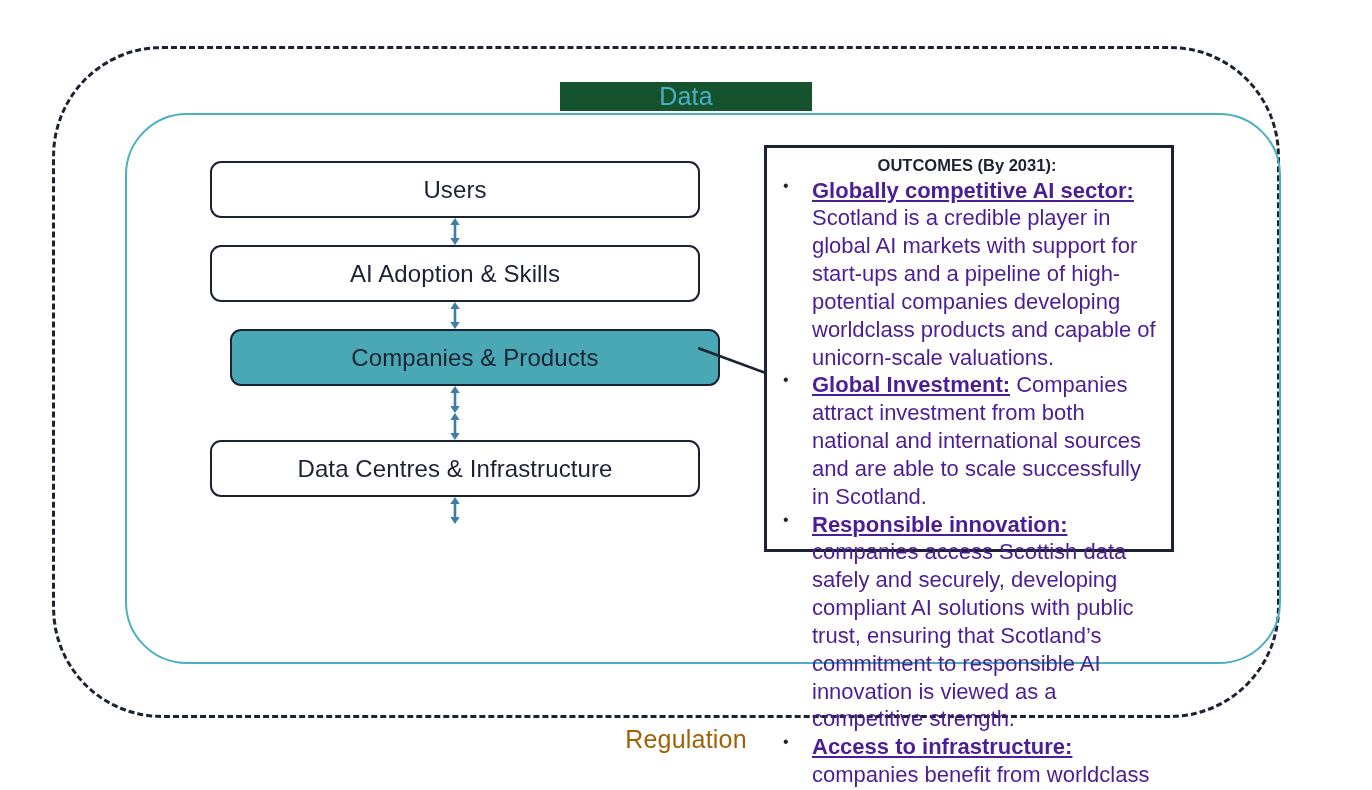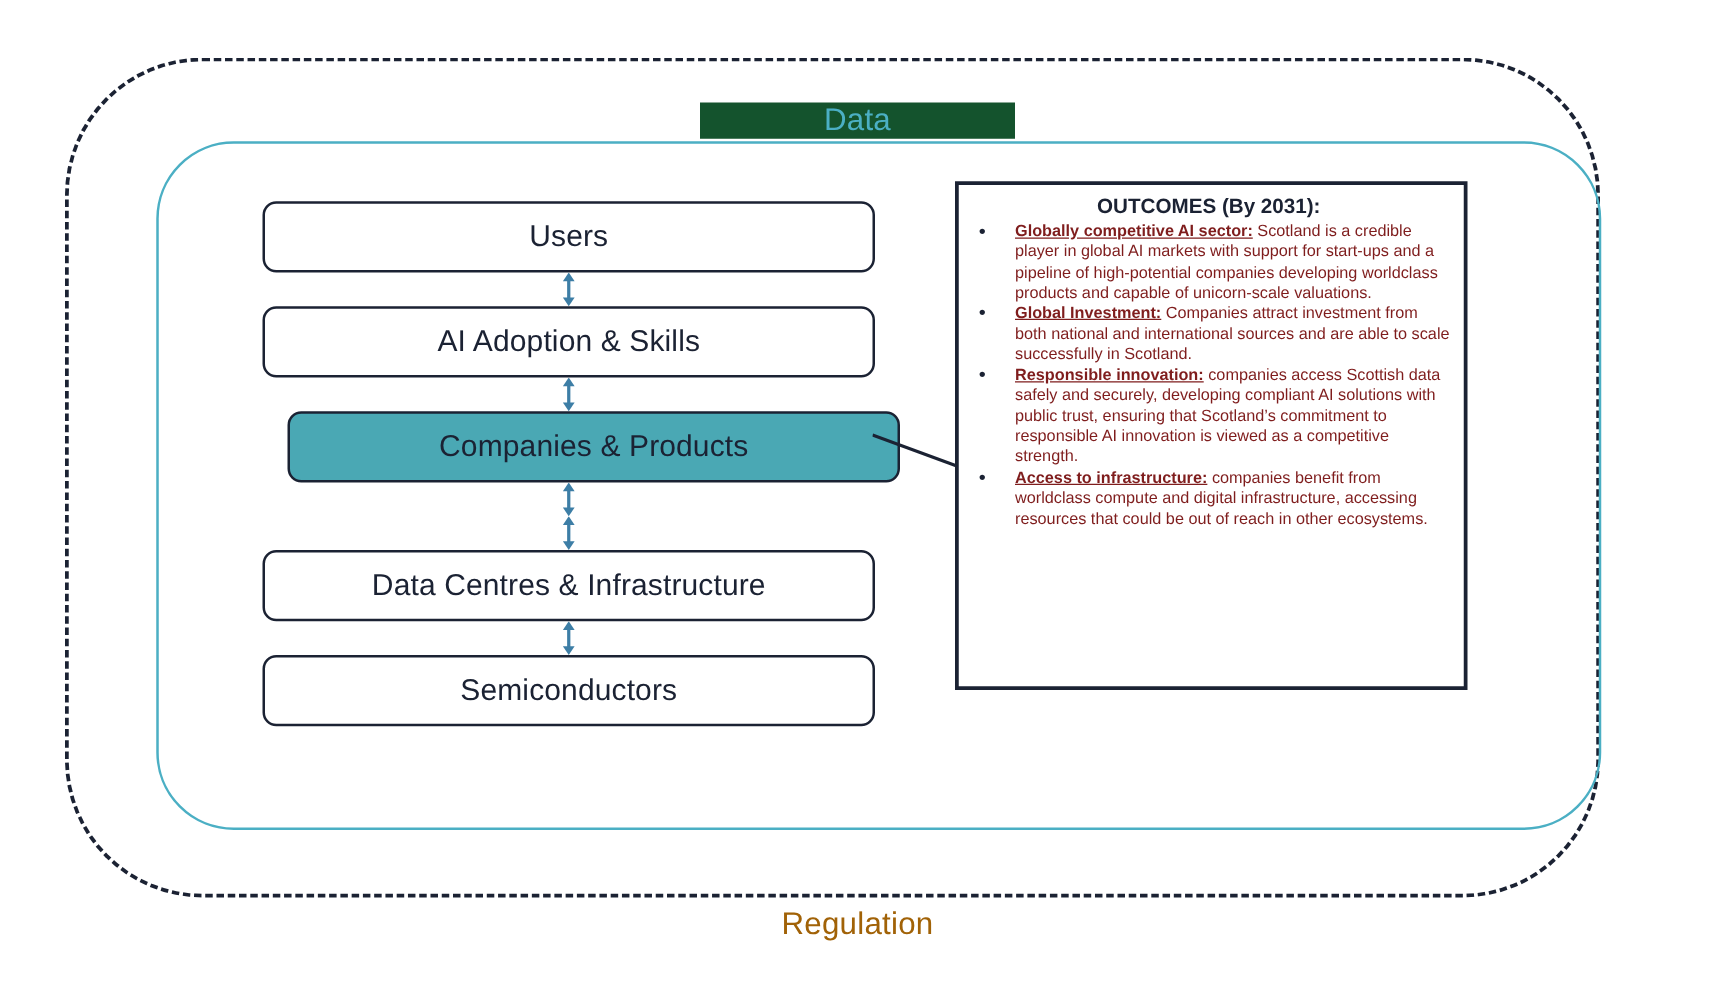--- a/index.html
+++ b/index.html
@@ -140,23 +140,23 @@
     line-height: 1.25;
   }
   .outcome-list {
     list-style: none;
     margin: 0;
     padding: 0;
   }
   .outcome-item {
     position: relative;
     padding-left: 39px;
-    font-size: 13px;
+    font-size: 22px;
     line-height: 1.265;
-    color: #7f1d1d;
+    color: #4c1d95;
     margin-bottom: 0px;
   }
   .outcome-item::before {
     content: "\2022";
     position: absolute;
     left: 10px;
     top: -1px;
     font-size: 16px;
     color: #1b2233;
   }
@@ -218,23 +218,20 @@
       </div>
       <div class="layer-box">
         <span>Data Centres &amp; Infrastructure</span>
       </div>
       <div class="gap">
         <span class="arrow-wrap"><svg viewBox="0 0 18 27" width="18" height="27">
             <line x1="9" y1="5" x2="9" y2="22" stroke="#3D7EA6" stroke-width="2.6"></line>
             <polygon points="9,0 4.3,7 13.7,7" fill="#3D7EA6"></polygon>
             <polygon points="9,27 4.3,20 13.7,20" fill="#3D7EA6"></polygon>
           </svg></span>
-      </div>
-      <div class="layer-box">
-        <span>Semiconductors</span>
       </div>
     </div>
 
   <svg class="connector" viewBox="0 0 80 60" width="80" height="60">
     <line x1="0" y1="18" x2="68" y2="43" stroke="#1b2233" stroke-width="2.6"></line>
   </svg>
 
   <div class="outcomes-panel">
     <div class="outcomes-title">OUTCOMES (By 2031):</div>
     <ul class="outcome-list" id="outcome-list">

